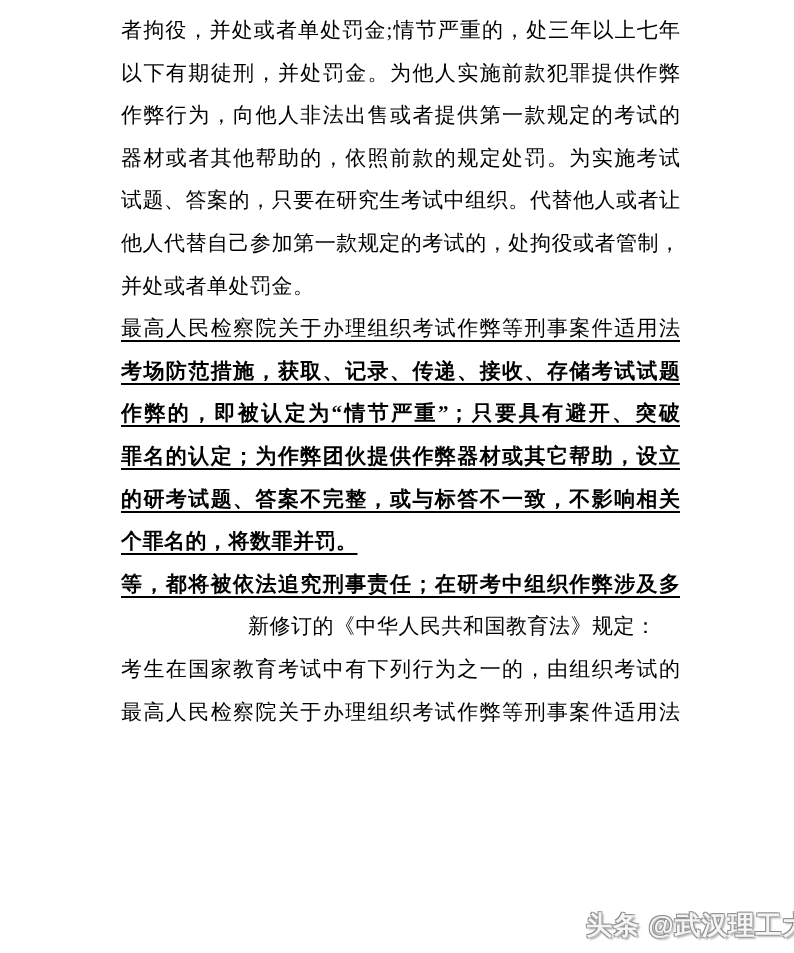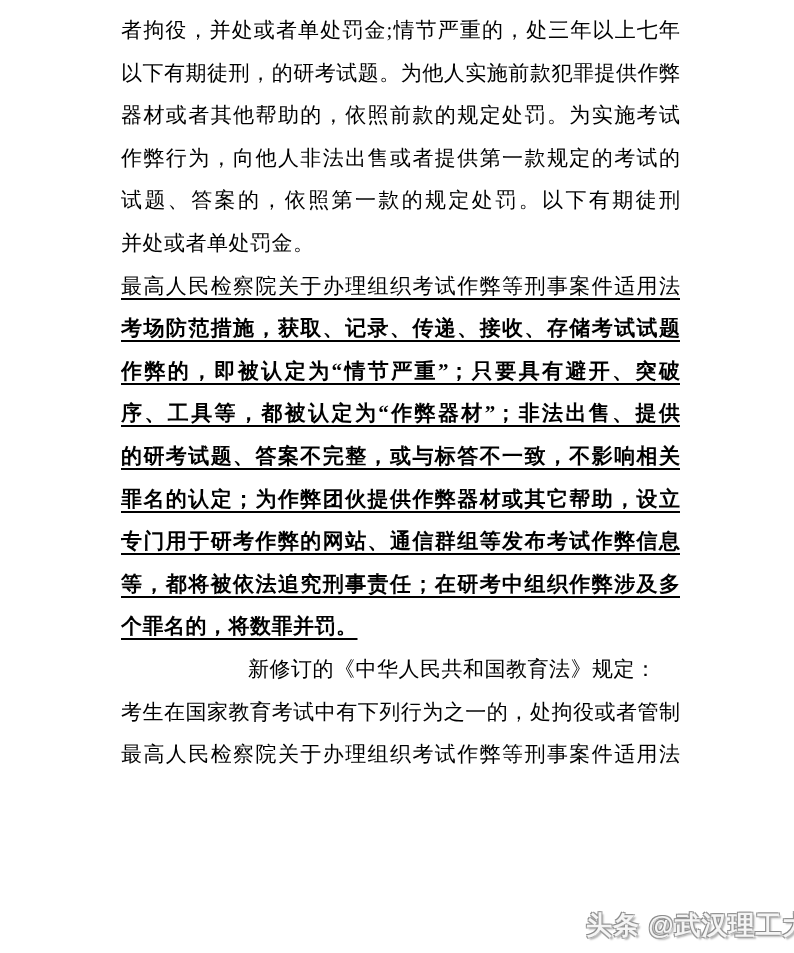--- a/index.html
+++ b/index.html
@@ -67,37 +67,36 @@
        2px  2px 2px #adadad;
   }
 </style>
 </head>
 <body>
 
 <div class="page">
   <div class="text-block">
       <div class="paragraph">
         <div class="line"><span class="seg">者拘役，并处或者单处罚金;情节严重的，处三年以上七年</span></div>
-        <div class="line"><span class="seg">以下有期徒刑，的研考试题。为他人实施前款犯罪提供作弊</span></div>
+        <div class="line"><span class="seg">以下有期徒刑，并处罚金。为他人实施前款犯罪提供作弊</span></div>
+        <div class="line"><span class="seg">作弊行为，向他人非法出售或者提供第一款规定的考试的</span></div>
         <div class="line"><span class="seg">器材或者其他帮助的，依照前款的规定处罚。为实施考试</span></div>
-        <div class="line"><span class="seg">作弊行为，向他人非法出售或者提供第一款规定的考试的</span></div>
-        <div class="line"><span class="seg">试题、答案的，依照第一款的规定处罚。以下有期徒刑</span></div>
+        <div class="line"><span class="seg">试题、答案的，只要在研究生考试中组织。代替他人或者让</span></div>
+        <div class="line"><span class="seg">他人代替自己参加第一款规定的考试的，处拘役或者管制，</span></div>
         <div class="line no-justify"><span class="seg">并处或者单处罚金。</span></div>
       </div>
       <div class="paragraph underlined">
         <div class="line"><span class="seg">最高人民检察院关于办理组织考试作弊等刑事案件适用法</span></div>
         <div class="line"><span class="seg bold">考场防范措施，获取、记录、传递、接收、存储考试试题</span></div>
         <div class="line"><span class="seg bold">作弊的，即被认定为“情节严重”；只要具有避开、突破</span></div>
-        <div class="line"><span class="seg bold">序、工具等，都被认定为“作弊器材”；非法出售、提供</span></div>
+        <div class="line"><span class="seg bold">罪名的认定；为作弊团伙提供作弊器材或其它帮助，设立</span></div>
         <div class="line"><span class="seg bold">的研考试题、答案不完整，或与标答不一致，不影响相关</span></div>
-        <div class="line"><span class="seg bold">罪名的认定；为作弊团伙提供作弊器材或其它帮助，设立</span></div>
-        <div class="line"><span class="seg bold">专门用于研考作弊的网站、通信群组等发布考试作弊信息</span></div>
+        <div class="line no-justify"><span class="seg bold">个罪名的，将数罪并罚。</span></div>
         <div class="line"><span class="seg bold">等，都将被依法追究刑事责任；在研考中组织作弊涉及多</span></div>
-        <div class="line no-justify"><span class="seg bold">个罪名的，将数罪并罚。</span></div>
       </div>
       <div class="paragraph">
         <div class="line no-justify" style="padding-left: 127px;"><span class="seg">新修订的《中华人民共和国教育法》规定：</span></div>
-        <div class="line"><span class="seg">考生在国家教育考试中有下列行为之一的，处拘役或者管制</span></div>
+        <div class="line"><span class="seg">考生在国家教育考试中有下列行为之一的，由组织考试的</span></div>
         <div class="line"><span class="seg">最高人民检察院关于办理组织考试作弊等刑事案件适用法</span></div>
       </div>
     </div>
   <div class="watermark">头条 @武汉理工大学</div>
 </div>
 
 </body></html>

